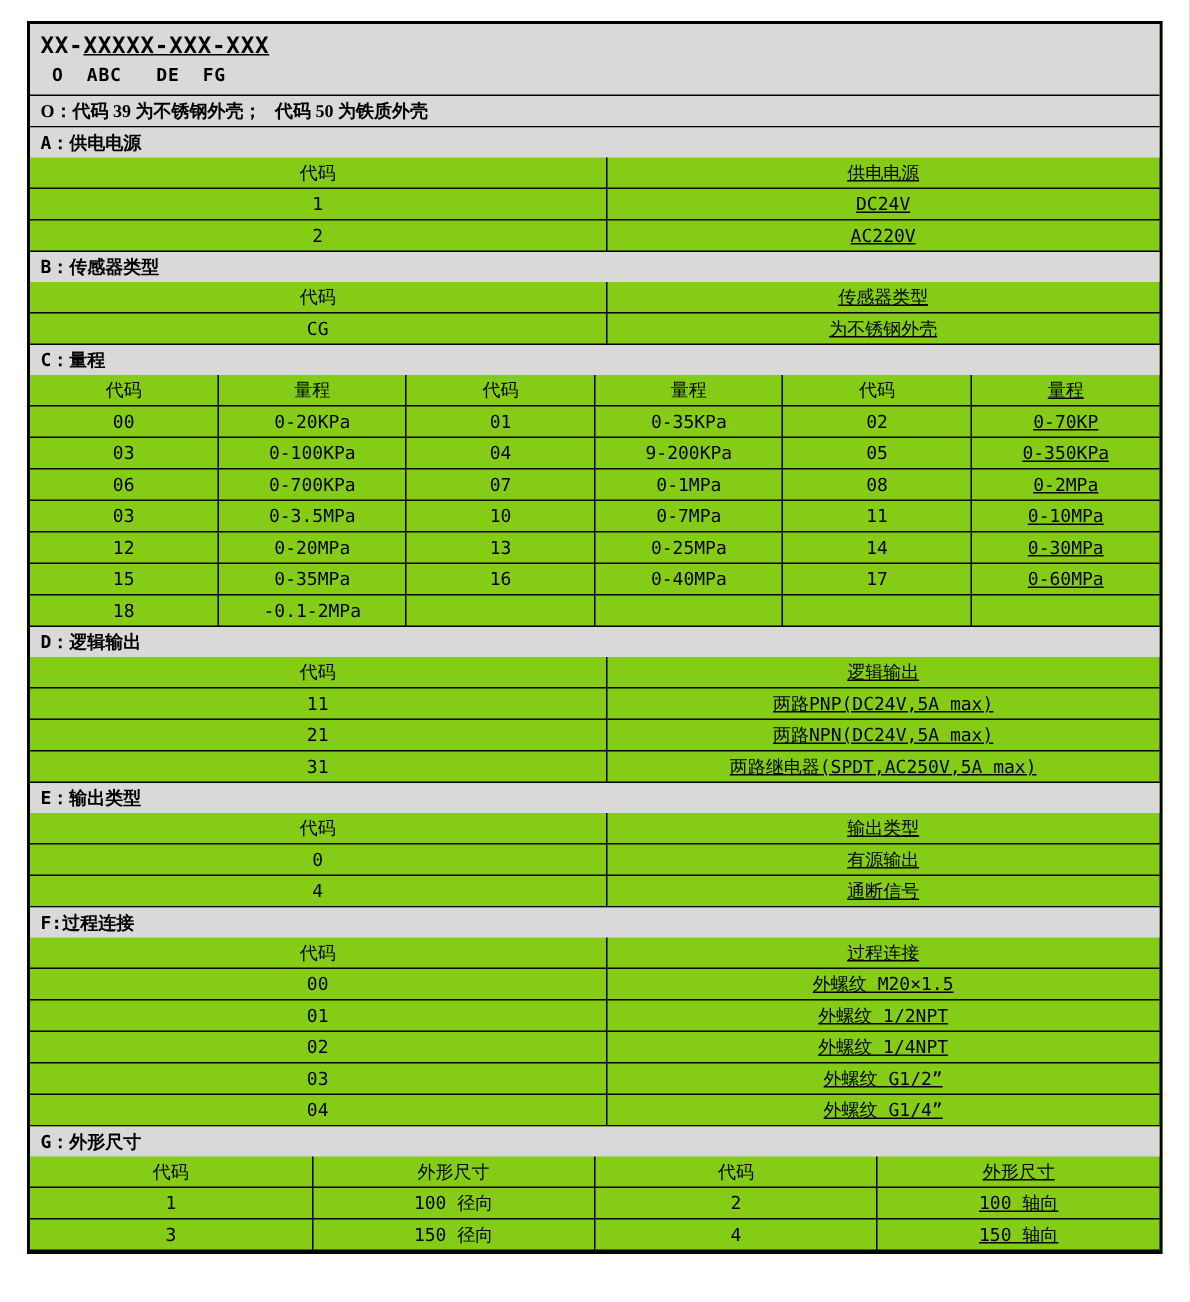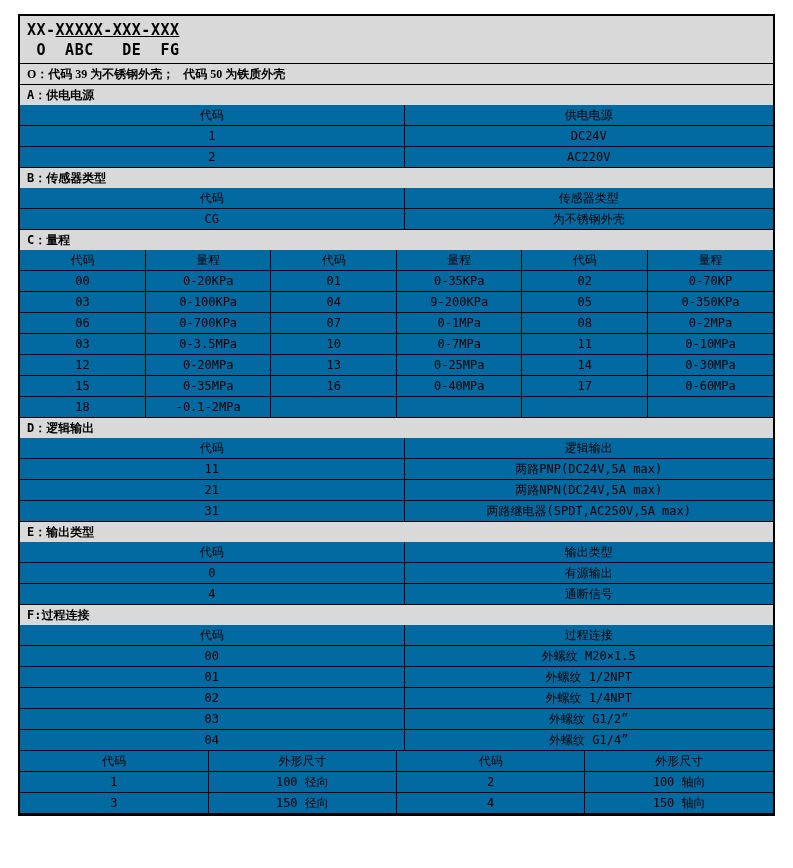--- a/index.html
+++ b/index.html
@@ -11,38 +11,38 @@
     font-family: "DejaVu Sans Mono", "DejaVu Sans", "Liberation Sans", sans-serif;
     overflow: hidden;
   }
   .doc {
     position: absolute;
     left: 18px;
     top: 14px;
     width: 757px;
     border: 2px solid #000;
     box-sizing: border-box;
-    background: #0369a1;
+    background: #84cc16;
   }
   .title-block {
     background: #d9d9d9;
     border-bottom: 1px solid #000;
     padding: 4px 0 3px 7px;
   }
   .code-line {
     font-weight: bold;
     font-size: 15px;
     line-height: 20px;
     white-space: pre;
     letter-spacing: 0.5px;
   }
   .code-line .u { text-decoration: underline; }
   .seg-line {
     font-weight: bold;
-    font-size: 15px;
+    font-size: 12px;
     line-height: 20px;
     white-space: pre;
     letter-spacing: 0.5px;
   }
   .bar {
     background: #d9d9d9;
     font-weight: bold;
     font-size: 12px;
     height: 20px;
     line-height: 20px;
@@ -61,21 +61,21 @@
     border: 1px solid #000;
     height: 20px;
     font-size: 12px;
     text-align: center;
     vertical-align: middle;
     padding: 0 2px;
     white-space: pre;
     overflow: hidden;
   }
   table.grid tr td:first-child { border-left: none; }
-  table.grid tr td:last-child  { border-right: none; }
+  table.grid tr td:last-child  { border-right: none; text-decoration: underline; }
   table.grid tr:first-child td { border-top: none; }
 </style>
 </head>
 <body>
 
 <div class="doc">
   <div class="title-block">
     <div class="code-line"><span>XX-</span><span class="u">XXXXX-XXX-XXX</span></div>
     <div class="seg-line"> O  ABC   DE  FG</div>
   </div>
@@ -281,20 +281,21 @@
               <td>外螺纹 G1/2”</td>
             </tr>
             <tr>
               <td>04</td>
               <td>外螺纹 G1/4”</td>
             </tr>
           </tbody>
         </table>
       </div>
       <div class="section">
+        <div class="bar">G：外形尺寸</div>
         <table class="grid">
           <colgroup>
             <col style="width: 25%;">
             <col style="width: 25%;">
             <col style="width: 25%;">
             <col style="width: 25%;">
           </colgroup>
           <tbody>
             <tr>
               <td>代码</td>

